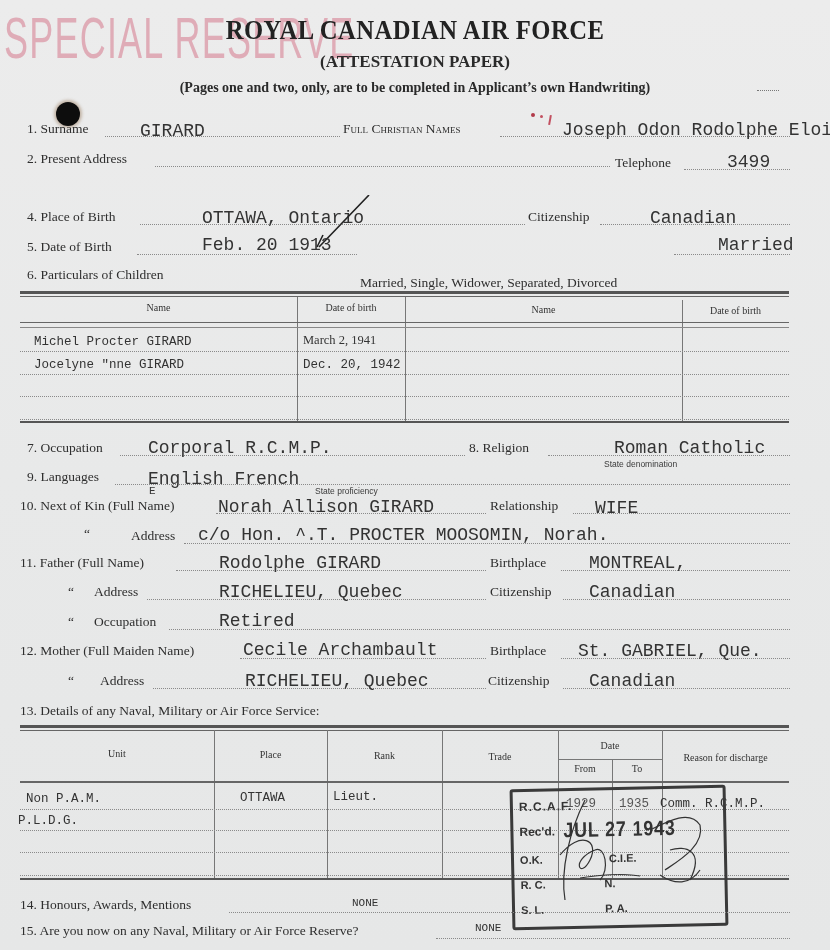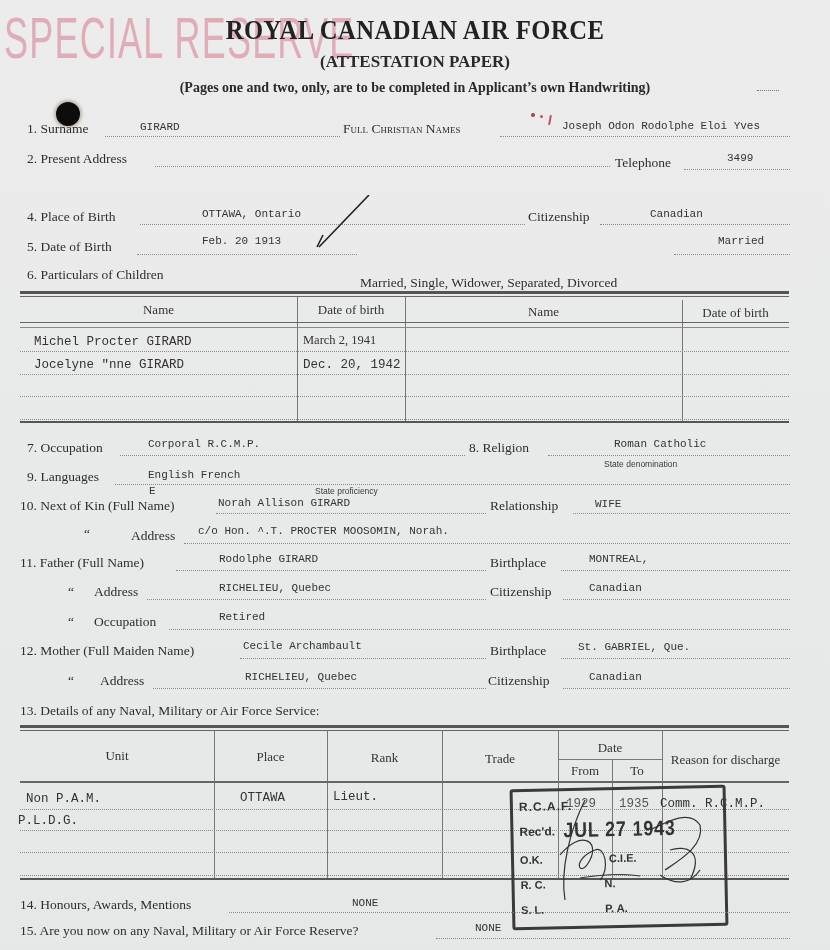--- a/index.html
+++ b/index.html
@@ -42,39 +42,39 @@
     box-shadow: 0 0 3px 2px rgba(120,80,40,0.35);
   }
   .row {
     position: absolute; left: 0; width: 830px; height: 20px;
     font-size: 13.5px;
   }
   .lbl { position: absolute; white-space: nowrap; color: #2e2e2e; }
   .val {
     position: absolute; white-space: nowrap;
     font-family: "Liberation Mono", "DejaVu Sans Mono", monospace;
-    font-size: 11px; color: #333;
+    font-size: 18px; color: #333;
   }
   .dots {
     position: absolute; height: 0;
     border-bottom: 1px dotted #8a8a8a;
   }
   .small-note {
     position: absolute; font-size: 8.5px; color: #3a3a3a; white-space: nowrap;
     font-family: "Liberation Sans", "DejaVu Sans", sans-serif;
   }
   .hline-thick {
     position: absolute; left: 20px; width: 769px; height: 3px; background: #555;
   }
   .hline {
     position: absolute; left: 20px; width: 769px; height: 1px; background: #666;
   }
   .vline { position: absolute; width: 1px; background: #777; }
   .th {
-    position: absolute; font-size: 13px; color: #333; text-align: center; white-space: nowrap;
+    position: absolute; font-size: 10px; color: #333; text-align: center; white-space: nowrap;
   }
   .cell {
     position: absolute; white-space: nowrap;
     font-family: "Liberation Mono", "DejaVu Sans Mono", monospace;
     font-size: 12.5px; color: #333;
   }
   .rcaf-stamp {
     position: absolute; left: 511px; top: 787px; width: 210px; height: 135px;
     border: 3px solid #3a3a3a; border-radius: 3px;
     transform: rotate(-1.2deg);

